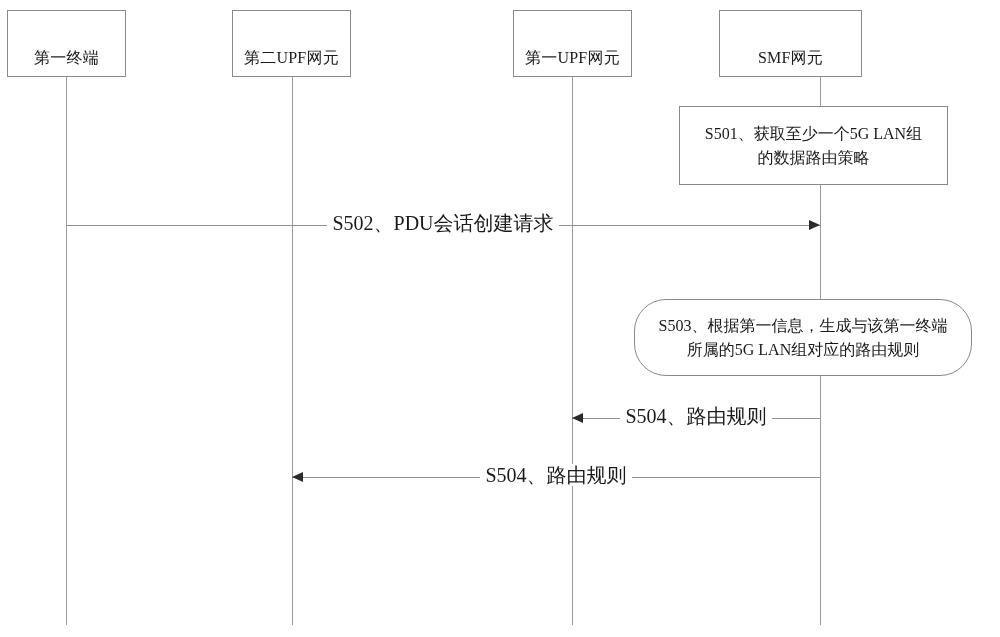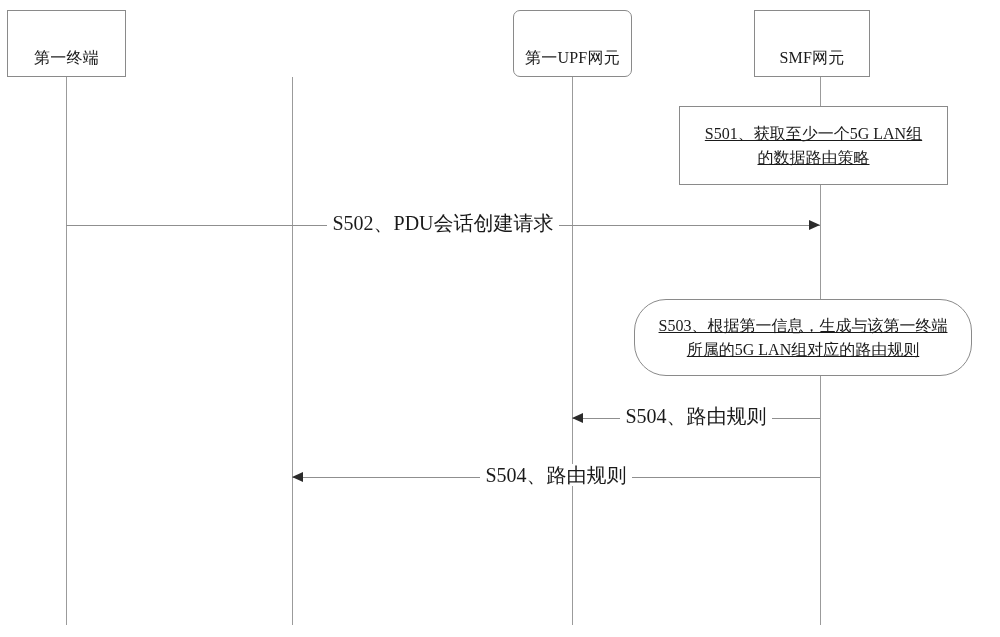--- a/index.html
+++ b/index.html
@@ -50,21 +50,20 @@
     box-sizing: border-box;
     border: 1px solid #8a8a8a;
     background: #ffffff;
     display: flex;
     align-items: center;
     justify-content: center;
     text-align: center;
     line-height: 1.45;
     font-size: 16px;
     padding: 4px 20px;
-    text-decoration: underline;
   }
   .process-text {
     display: block;
     width: 100%;
   }
   
   .message {
     position: absolute;
     height: 0;
   }
@@ -115,24 +114,27 @@
 <div id="diagram">
 
   <div class="lifeline" style="left:66px; top:77px; height:548px;"></div>
   <div class="lifeline" style="left:292px; top:77px; height:548px;"></div>
   <div class="lifeline" style="left:572px; top:77px; height:548px;"></div>
   <div class="lifeline" style="left:820px; top:77px; height:548px;"></div>
 
   <div class="actor-box" style="left:7px; top:10px; width:119px; height:67px;">
     <span class="actor-label">第一终端</span>
   </div>
-  <div class="actor-box" style="left:513px; top:10px; width:119px; height:67px;border-radius:7px;">
+  <div class="actor-box" style="left:232px; top:10px; width:119px; height:67px;">
+    <span class="actor-label">第二UPF网元</span>
+  </div>
+  <div class="actor-box" style="left:513px; top:10px; width:119px; height:67px;">
     <span class="actor-label">第一UPF网元</span>
   </div>
-  <div class="actor-box" style="left:754px; top:10px; width:116px; height:67px;">
+  <div class="actor-box" style="left:719px; top:10px; width:143px; height:67px;">
     <span class="actor-label">SMF网元</span>
   </div>
 
   <div class="process-box" style="left:679px; top:106px; width:269px; height:79px;">
     <span class="process-text">S501、获取至少一个5G LAN组的数据路由策略</span>
   </div>
 
   <div class="message to-right" style="left:66px; top:225px; width:754px;">
     <div class="msg-line"></div>
     <div class="arrow-head"></div>

